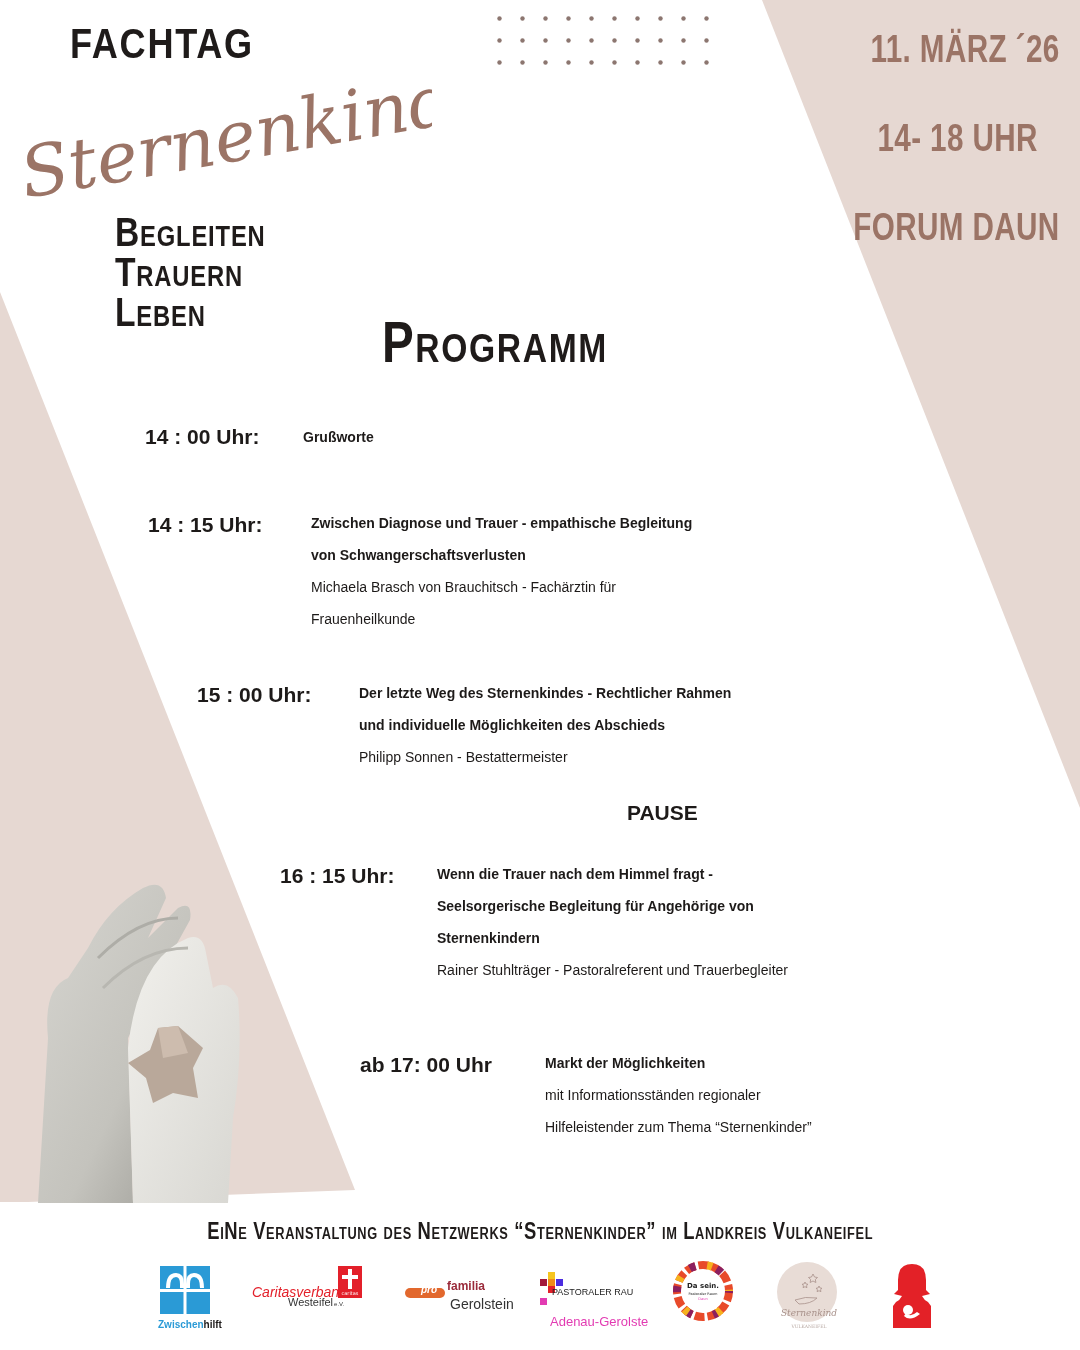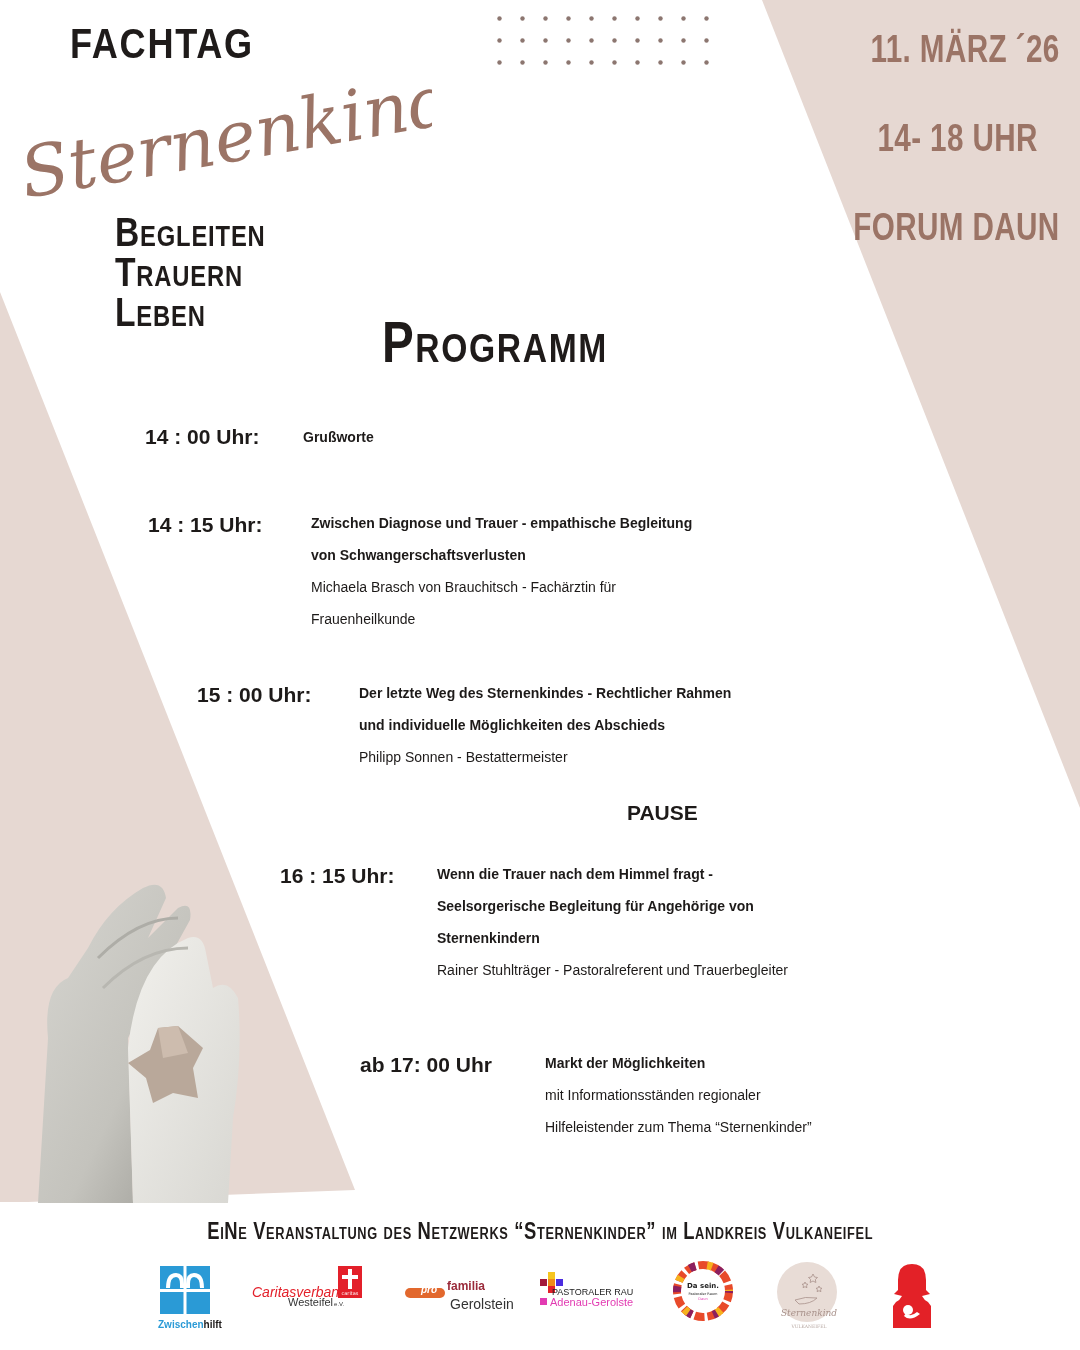--- a/index.html
+++ b/index.html
@@ -230,21 +230,21 @@
   </div>
 
   <div class="logo" style="left:390px; top:14px; width:100px; height:50px;">
     <div style="position:absolute; left:8px; top:0; width:7px; height:7px; background:#f6c51e;"></div>
     <div style="position:absolute; left:0; top:7px; width:7px; height:7px; background:#a3173b;"></div>
     <div style="position:absolute; left:8px; top:7px; width:7px; height:7px; background:#ef8a1a;"></div>
     <div style="position:absolute; left:16px; top:7px; width:7px; height:7px; background:#4b2ce0;"></div>
     <div style="position:absolute; left:8px; top:14px; width:7px; height:7px; background:#e3202a;"></div>
     <div style="position:absolute; left:0; top:26px; width:7px; height:7px; background:#e23bb2;"></div>
     <div style="position:absolute; left:12px; top:15px; font-size:9px; font-weight:400; color:#222; white-space:nowrap;">PASTORALER RAU</div>
-    <div style="position:absolute; left:10px; top:24px; font-size:11px; color:#e23bb2; white-space:nowrap;">Adenau-Gerolste</div>
+    <div style="position:absolute; left:10px; top:42px; font-size:13px; color:#e23bb2; white-space:nowrap;">Adenau-Gerolste</div>
   </div>
 
   <div class="logo" style="left:522px; top:2px; width:62px; height:62px;">
     <svg width="62" height="62" viewBox="0 0 62 62">
       <circle cx="31" cy="31" r="26" fill="none" stroke="#e84a2a" stroke-width="8" stroke-dasharray="10 3"></circle>
       <circle cx="31" cy="31" r="26" fill="none" stroke="#8c1f5e" stroke-width="8" stroke-dasharray="6 22" stroke-dashoffset="4"></circle>
       <circle cx="31" cy="31" r="26" fill="none" stroke="#f6b21e" stroke-width="8" stroke-dasharray="5 30" stroke-dashoffset="14"></circle>
       <text x="31" y="28" font-size="7" font-weight="700" text-anchor="middle" fill="#222" font-family="'DejaVu Sans', sans-serif">Da sein.</text>
       <text x="31" y="35" font-size="3.5" text-anchor="middle" fill="#222" font-family="'DejaVu Sans', sans-serif">Pastoraler Raum</text>
       <text x="31" y="40" font-size="3.5" text-anchor="middle" fill="#e23bb2" font-family="'DejaVu Sans', sans-serif">Daun</text>

